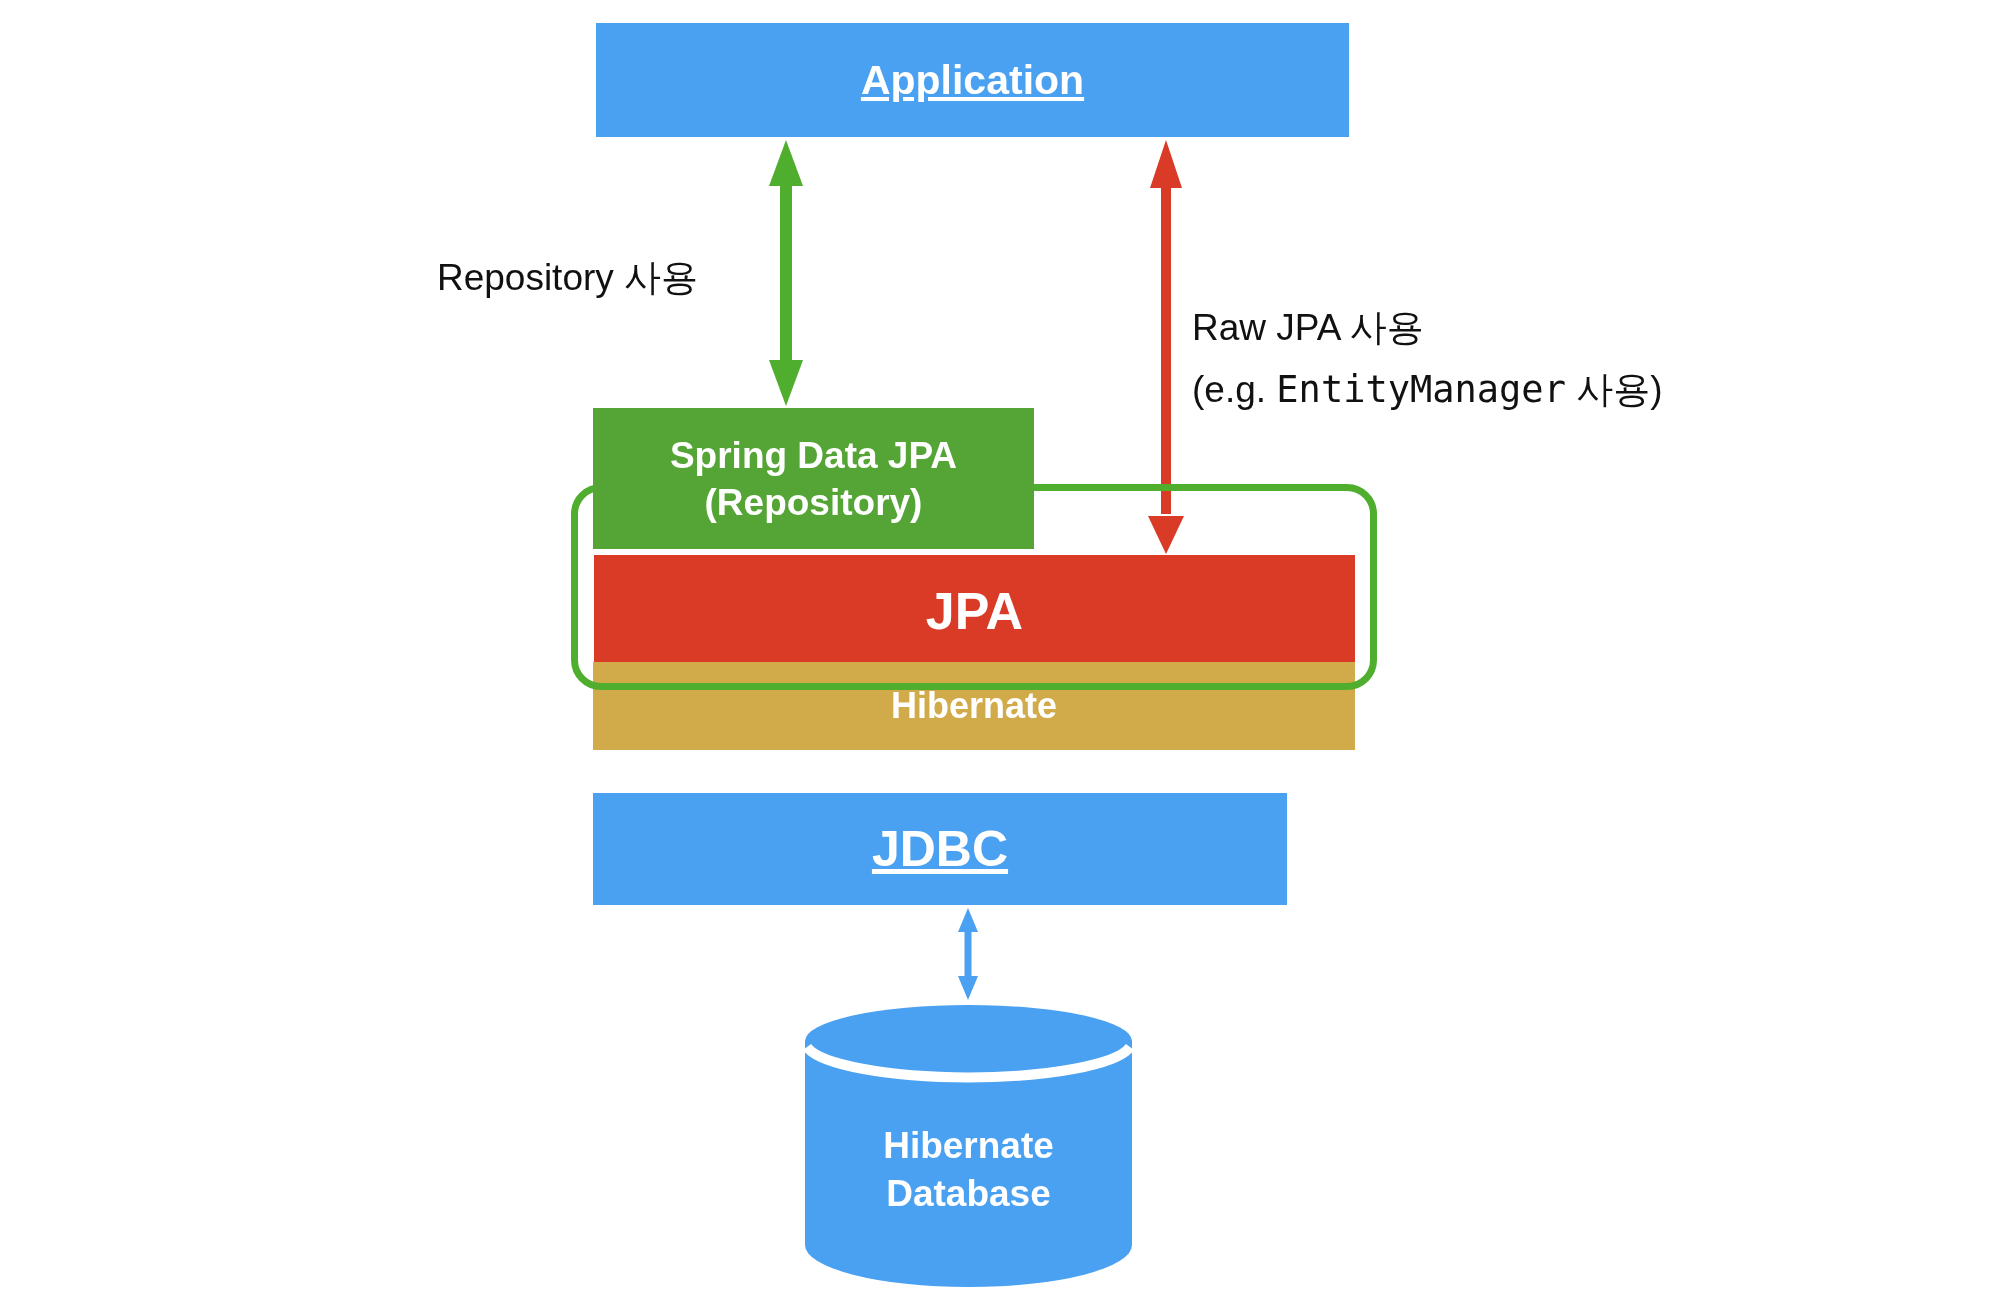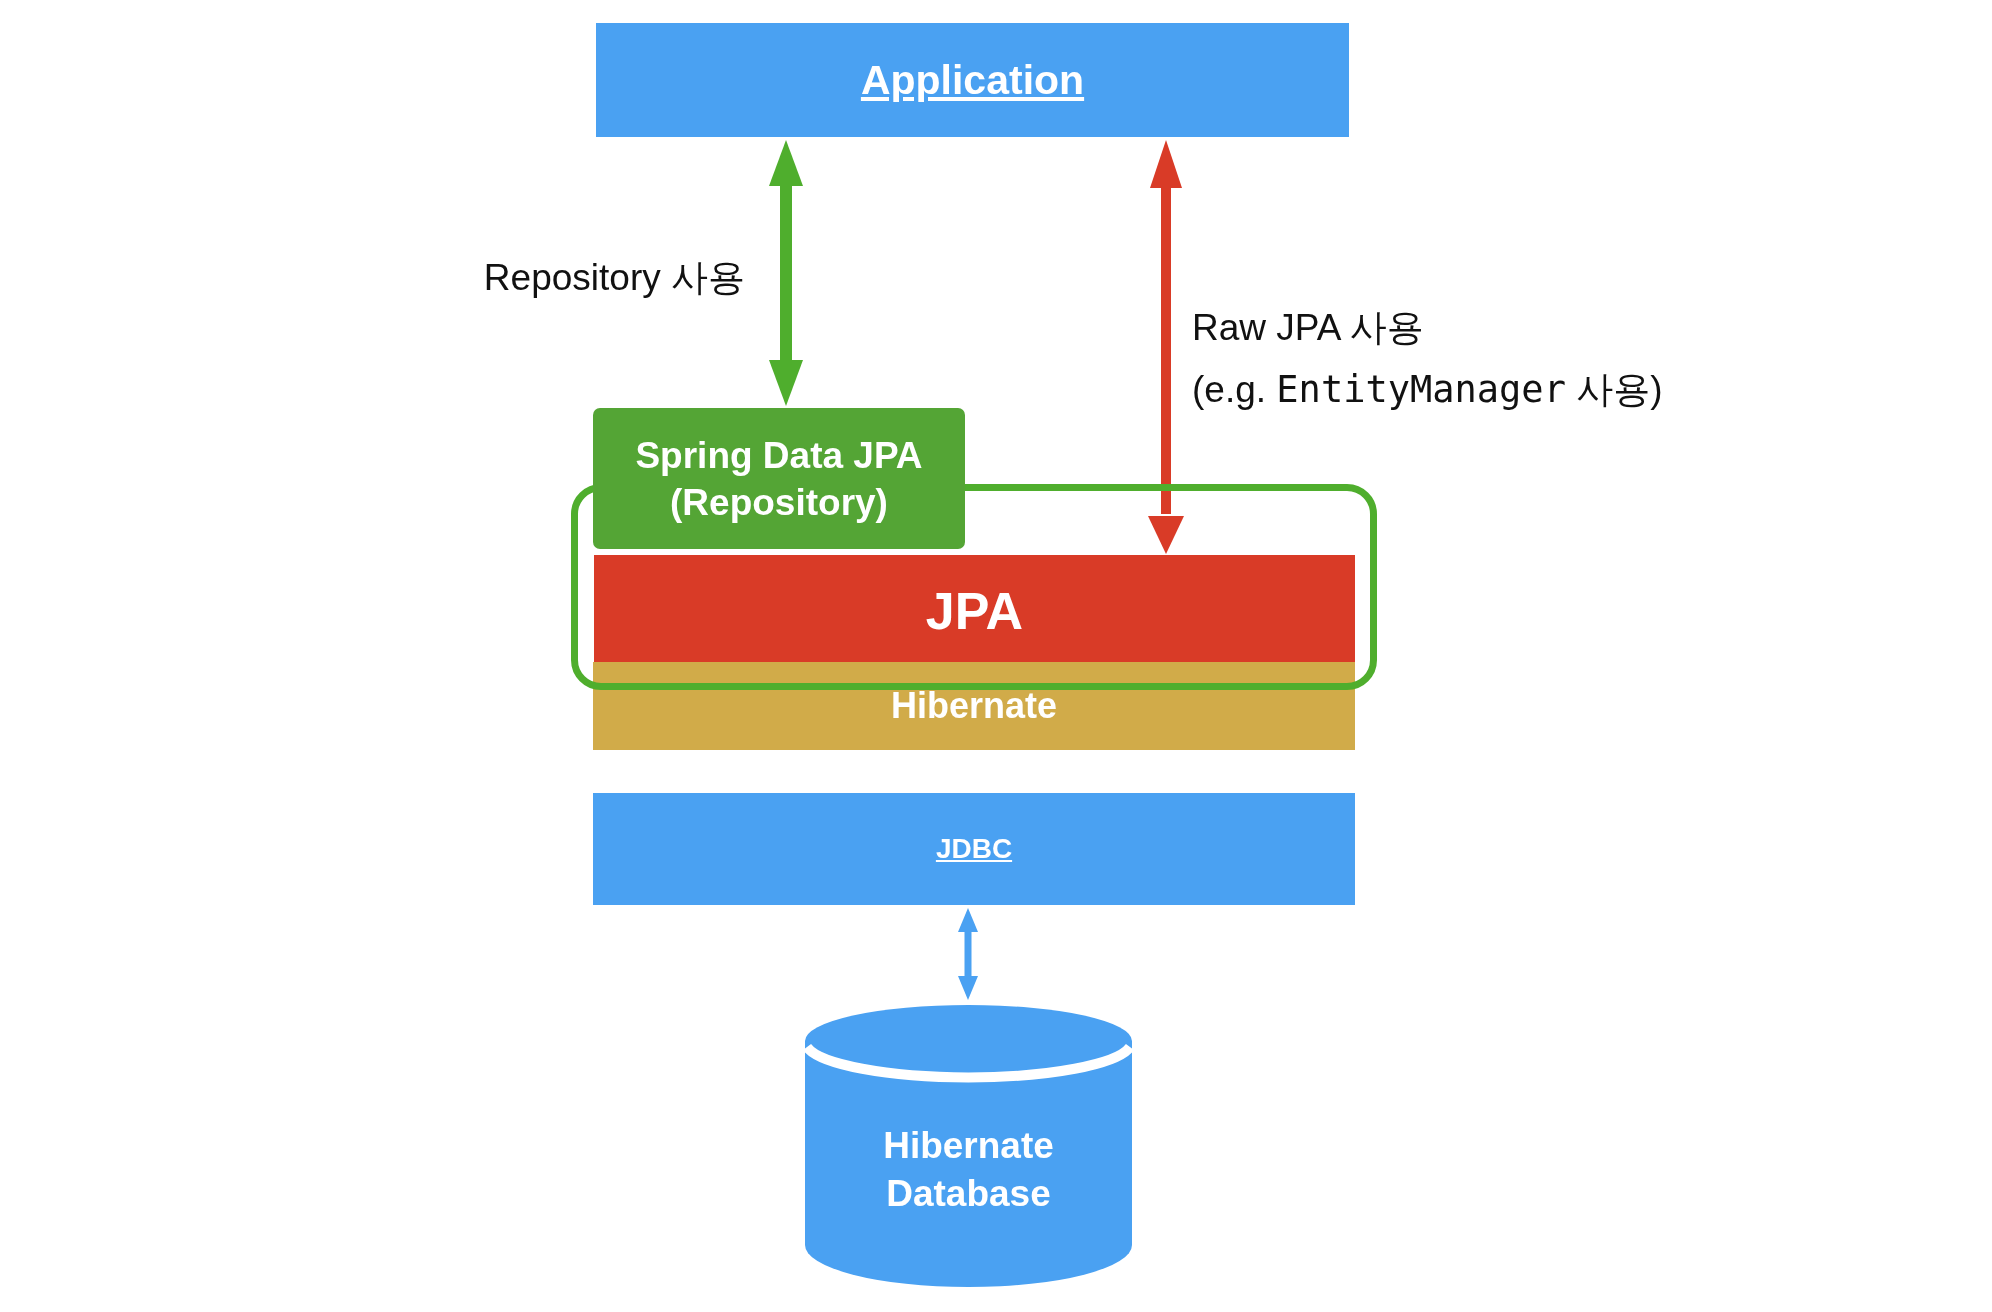--- a/index.html
+++ b/index.html
@@ -20,24 +20,24 @@
     color: #ffffff;
     font-weight: bold;
     text-align: center;
   }
   .box-blue  { background: #4aa1f2; text-decoration: underline; }
   .box-green { background: #54a535; }
   .box-red   { background: #d93b27; }
   .box-gold  { background: #d1ab49; }
 
   #app-box       { left: 596px; top: 23px;  width: 753px; height: 114px; font-size: 41px; z-index: 1; }
-  #sdj-box       { left: 593px; top: 408px; width: 372px; height: 141px; font-size: 37px; line-height: 47px; z-index: 4; border-radius: 7px; }
+  #sdj-box       { left: 593px; top: 408px; width: 441px; height: 141px; font-size: 37px; line-height: 47px; z-index: 4; }
   #jpa-box       { left: 594px; top: 555px; width: 761px; height: 112px; font-size: 52px; z-index: 1; }
   #hibernate-box { left: 593px; top: 662px; width: 762px; height: 88px; font-size: 36px; z-index: 1; }
-  #jdbc-box      { left: 593px; top: 793px; width: 762px; height: 112px; font-size: 28px; z-index: 1; }
+  #jdbc-box      { left: 593px; top: 793px; width: 694px; height: 112px; font-size: 50px; z-index: 1; }
 
   #jpa-outline {
     position: absolute;
     left: 571px; top: 484px;
     width: 792px; height: 192px;
     border: 7px solid #4fae2d;
     border-radius: 30px;
     z-index: 3;
     background: transparent;
   }
@@ -49,21 +49,21 @@
 
   .diagram-label {
     position: absolute;
     color: #111111;
     font-size: 37px;
     z-index: 2;
   }
   #repo-label {
     left: 390px; top: 253px;
     width: 355px;
-    text-align: right;
+    text-align: center;
     white-space: nowrap;
   }
   #rawjpa-label {
     left: 1192px; top: 297px;
     line-height: 62px;
     white-space: nowrap;
   }
   #rawjpa-label .code {
     font-family: "DejaVu Sans Mono", monospace;
     font-size: 37px;

